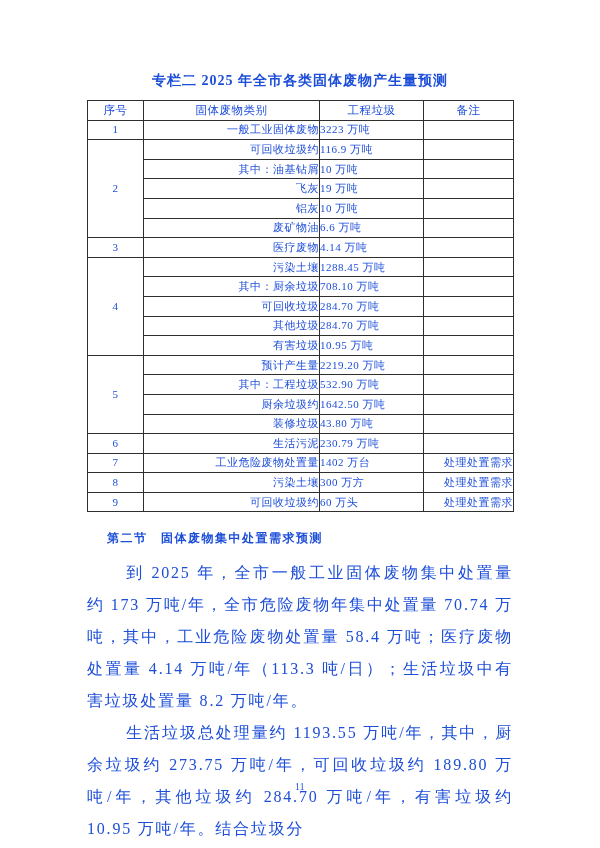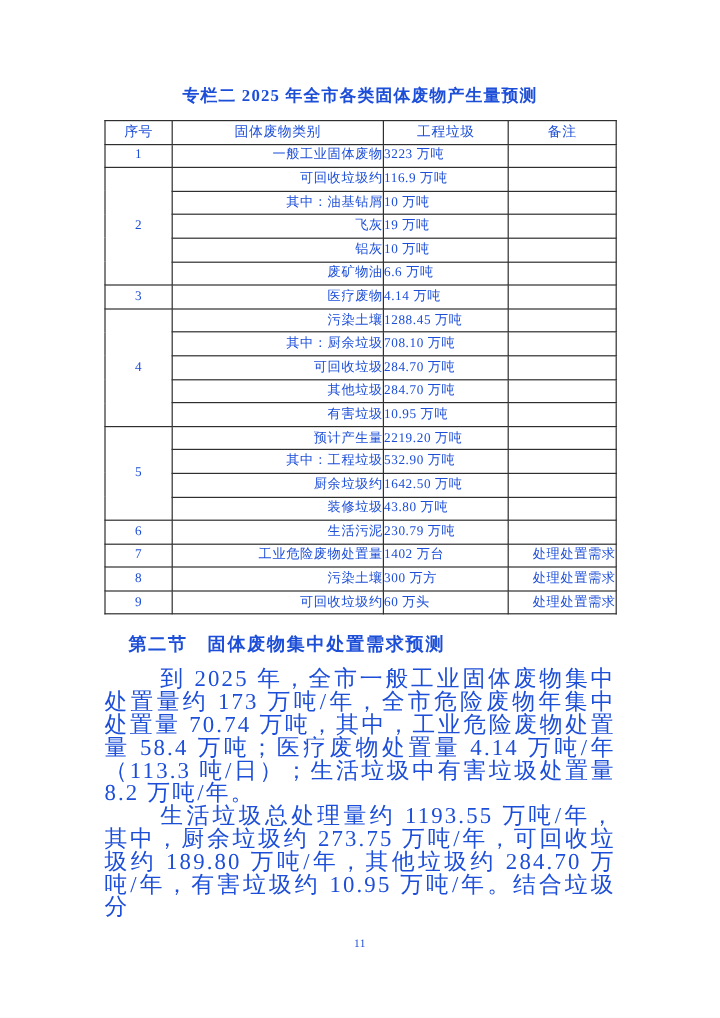--- a/index.html
+++ b/index.html
@@ -47,30 +47,30 @@
     font-weight: normal;
     text-align: center;
   }
   td.no { text-align: center; }
   td.cat { text-align: right; padding-left: 5px; }
   td.cat.indent { padding-left: 38px; }
   td.amt { text-align: left; padding-left: 6px; }
   td.note { text-align: right; padding-left: 6px; }
   .section-heading {
     margin: 17px 0 9px 20px;
-    font-size: 15px;
+    font-size: 12px;
     font-weight: bold;
     letter-spacing: 1.5px;
     line-height: 19px;
     white-space: nowrap;
   }
   .body-para {
     margin: 0;
-    font-size: 19px;
-    line-height: 19px;
+    font-size: 16px;
+    line-height: 32px;
     letter-spacing: 1.8px;
     text-align: justify;
     text-indent: 2.45em;
   }
   .page-number {
     position: absolute;
     top: 782px; left: 0;
     width: 600px;
     text-align: center;
     font-size: 9.5px;

